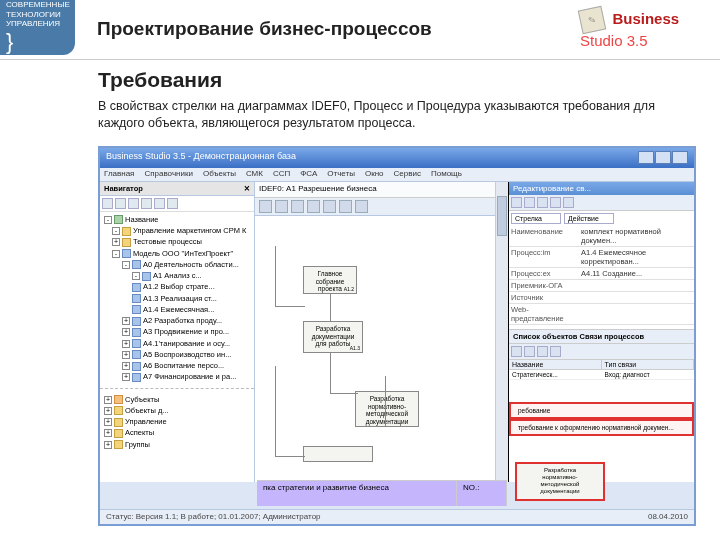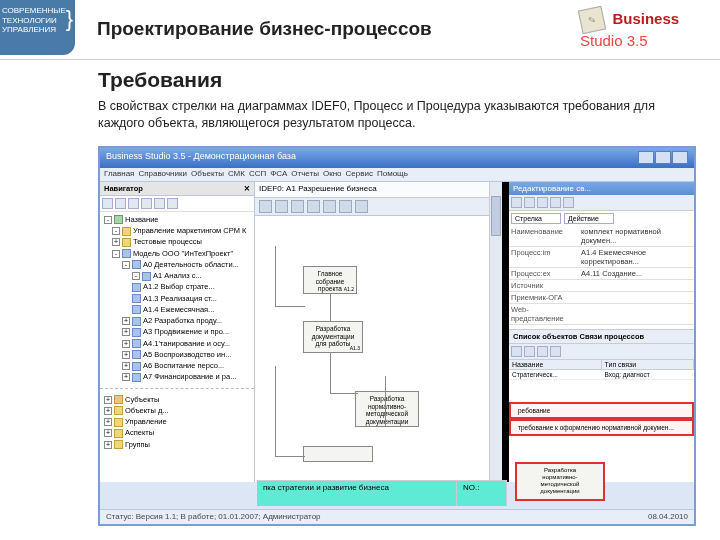--- a/index.html
+++ b/index.html
@@ -1,72 +1,72 @@
 <!DOCTYPE html>
 <html><head>
 <meta charset="utf-8">
 <style>
 *{box-sizing:border-box;margin:0;padding:0;font-family:Arial,sans-serif}
 body{width:720px;height:540px;background:#fff;position:relative;overflow:hidden}
 .slide-header{display:flex;align-items:flex-start;height:60px;border-bottom:1px solid #ccc}
-.logo-left{width:75px;height:55px;background:#4a7ba8;color:#fff;font-size:8px;padding:6px;line-height:1.2;border-radius:0 0 12px 0;display:flex;flex-direction:row;justify-content:center}
+.logo-left{width:75px;height:55px;background:#4a7ba8;color:#fff;font-size:8px;padding:6px;line-height:1.2;border-radius:0 0 12px 0;display:flex;flex-direction:column;justify-content:center}
 .logo-left .brace{font-size:22px;float:right}
 .title{font-size:19px;font-weight:bold;color:#222;padding:18px 0 0 22px;flex:1}
 .logo-right{width:140px;padding-top:8px;text-align:left}
 .logo-right .bs{font-size:15px;font-weight:bold;color:#b91c1c}
 .logo-right .ver{font-size:15px;color:#ef4444}
 .logo-right .icon{display:inline-block;width:24px;height:24px;background:#e8e4d0;border:1px solid #aaa;transform:rotate(-12deg);margin-right:4px;vertical-align:middle;font-size:9px;text-align:center;line-height:22px;color:#888}
 .content{padding:8px 24px 4px 98px}
 .subtitle{font-size:21px;font-weight:bold;color:#222;margin-bottom:6px}
 .desc{font-size:12.5px;color:#222;line-height:1.35}
 .screenshot{margin:10px 24px 0 98px;border:2px solid #7a9dd4;background:#dce6f4;height:380px;position:relative;overflow:hidden}
 .win-title{background:linear-gradient(#7aa8e8,#3a6fc4);height:20px;color:#fff;font-size:9px;padding:3px 6px;display:flex;justify-content:space-between}
 .win-ctrl span{display:inline-block;width:16px;height:13px;background:#d4e0f4;border:1px solid #5a7fb8;margin-left:1px}
 .menubar{background:#e8eef8;height:14px;font-size:8px;color:#333;padding:1px 4px;border-bottom:1px solid #b8c8e0}
-.menubar span{margin-right:4px}
+.menubar span{margin-right:10px}
 .toolbar{background:#e8eef8;height:18px;border-bottom:1px solid #b8c8e0;padding:2px 4px;display:flex;gap:3px}
 .toolbar i{width:13px;height:13px;background:#d0dae8;border:1px solid #9ab;display:inline-block}
 .workspace{display:flex;height:300px}
 .nav-panel{width:155px;background:#fff;border-right:1px solid #b8c8e0;font-size:7.5px;overflow:hidden}
 .nav-head{background:#e5e5e5;padding:2px 4px;font-weight:bold;border-bottom:1px solid #b8c8e0;display:flex;justify-content:space-between}
 .nav-tb{padding:2px;border-bottom:1px solid #ddd;display:flex;gap:2px}
 .nav-tb i{width:11px;height:11px;background:#e0e8f0;border:1px solid #aac;display:inline-block}
 .tree{padding:2px 0;line-height:1.5}
 .tree-item{padding:0 2px 0 4px;white-space:nowrap;overflow:hidden}
 .tree-item.l1{padding-left:12px}
 .tree-item.l2{padding-left:22px}
 .tree-item.l3{padding-left:32px}
 .ico{display:inline-block;width:9px;height:9px;vertical-align:middle;margin-right:2px}
 .ico.fld{background:#f4d47a;border:1px solid #c4a040}
 .ico.box{background:#a8d4a8;border:1px solid #6a9a6a}
 .ico.blue{background:#a8c4e8;border:1px solid #6a8ac4}
 .ico.org{background:#f4c080;border:1px solid #d49040}
 .exp{display:inline-block;width:8px;height:8px;border:1px solid #888;text-align:center;line-height:6px;font-size:7px;margin-right:2px;background:#fff}
 .hr-dash{border-top:1px dashed #bbb;margin:3px 0}
-.diagram{flex:1;background:#fff;position:relative;border-right:7px solid #000000;font-size:7px}
+.diagram{flex:1;background:#fff;position:relative;border-right:1px solid #000000;font-size:7px}
 .diag-top{height:16px;border-bottom:1px solid #ccc;background:#fafbfc;padding:2px 4px;font-size:8px}
 .diag-canvas{position:relative;height:280px;padding:4px}
 .node{position:absolute;border:1px solid #888;background:#f4f4f0;padding:3px;font-size:6.5px;text-align:center;line-height:1.2}
 .line{position:absolute;background:#888}
 .props-panel{width:185px;background:#fff;font-size:7.5px}
 .props-head{background:linear-gradient(#7aa8e8,#5a8fd4);color:#fff;padding:2px 4px;font-size:8px}
 .props-tb{padding:2px;background:#e8eef8;border-bottom:1px solid #ccc;display:flex;gap:2px}
 .props-tb i{width:11px;height:11px;background:#d8e2f0;border:1px solid #aac;display:inline-block}
 .dd{border:1px solid #aac;background:#fff;padding:1px 3px;font-size:7px;display:inline-block;min-width:50px}
 .prop-row{display:flex;border-bottom:1px solid #e0e0e0;padding:1px 2px}
 .prop-row .k{width:70px;color:#555}
 .prop-row .v{flex:1;color:#333;overflow:hidden}
 .sect{background:#e8eef8;padding:2px 4px;font-weight:bold;border-top:1px solid #ccc;border-bottom:1px solid #ccc;margin-top:4px}
 .grid-hdr{display:flex;background:#e8eef8;border-bottom:1px solid #ccc}
 .grid-hdr div{flex:1;padding:1px 3px;border-right:1px solid #ccc;font-size:7px}
 .grid-row{display:flex;border-bottom:1px solid #eee}
 .grid-row div{flex:1;padding:1px 3px;font-size:6.5px;overflow:hidden}
 .hl{border:2px solid #e03030 !important;background:#fff4f4}
 .statusbar{position:absolute;bottom:0;left:0;right:0;height:15px;background:#e8eef8;border-top:1px solid #b8c8e0;font-size:8px;padding:2px 6px;display:flex;justify-content:space-between;color:#444}
-.diag-footer{position:absolute;bottom:18px;left:157px;right:187px;height:26px;border-top:1px solid #ccc;background:#5eead4;display:flex;font-size:8px}
+.diag-footer{position:absolute;bottom:18px;left:157px;right:187px;height:26px;border-top:1px solid #ccc;background:#c4b5fd;display:flex;font-size:8px}
 .diag-footer div{border-right:1px solid #ccc;padding:2px 6px;flex:1}
 .scrollbar-v{position:absolute;right:0;top:0;bottom:0;width:13px;background:#e4e8f0;border-left:1px solid #ccc}
 .scrollbar-v .thumb{background:#c0cce0;border:1px solid #9ab;margin:14px 1px;height:40px}
 </style>
 </head>
 <body>
 
 <div class="slide-header">
   <div class="logo-left">
     <span>СОВРЕМЕННЫЕ ТЕХНОЛОГИИ УПРАВЛЕНИЯ</span>
@@ -186,25 +186,25 @@
           </div>
           <div class="prop-row">
             <div class="k">Процесс:im </div>
             <div class="v">А1.4 Ежемесячное корректирован...</div>
           </div>
           <div class="prop-row">
             <div class="k">Процесс:ex</div>
             <div class="v">А4.11 Создание...</div>
           </div>
           <div class="prop-row">
+            <div class="k">Приемник-ОГА</div>
+            <div class="v"></div>
+          </div>
+          <div class="prop-row">
             <div class="k">Источник</div>
-            <div class="v"></div>
-          </div>
-          <div class="prop-row">
-            <div class="k">Приемник-ОГА</div>
             <div class="v"></div>
           </div>
           <div class="prop-row">
             <div class="k">Web-представление</div>
             <div class="v"></div>
           </div>
         </div>
       <div class="sect">Список объектов  Связи процессов</div>
       <div class="props-tb">
           <i></i>

